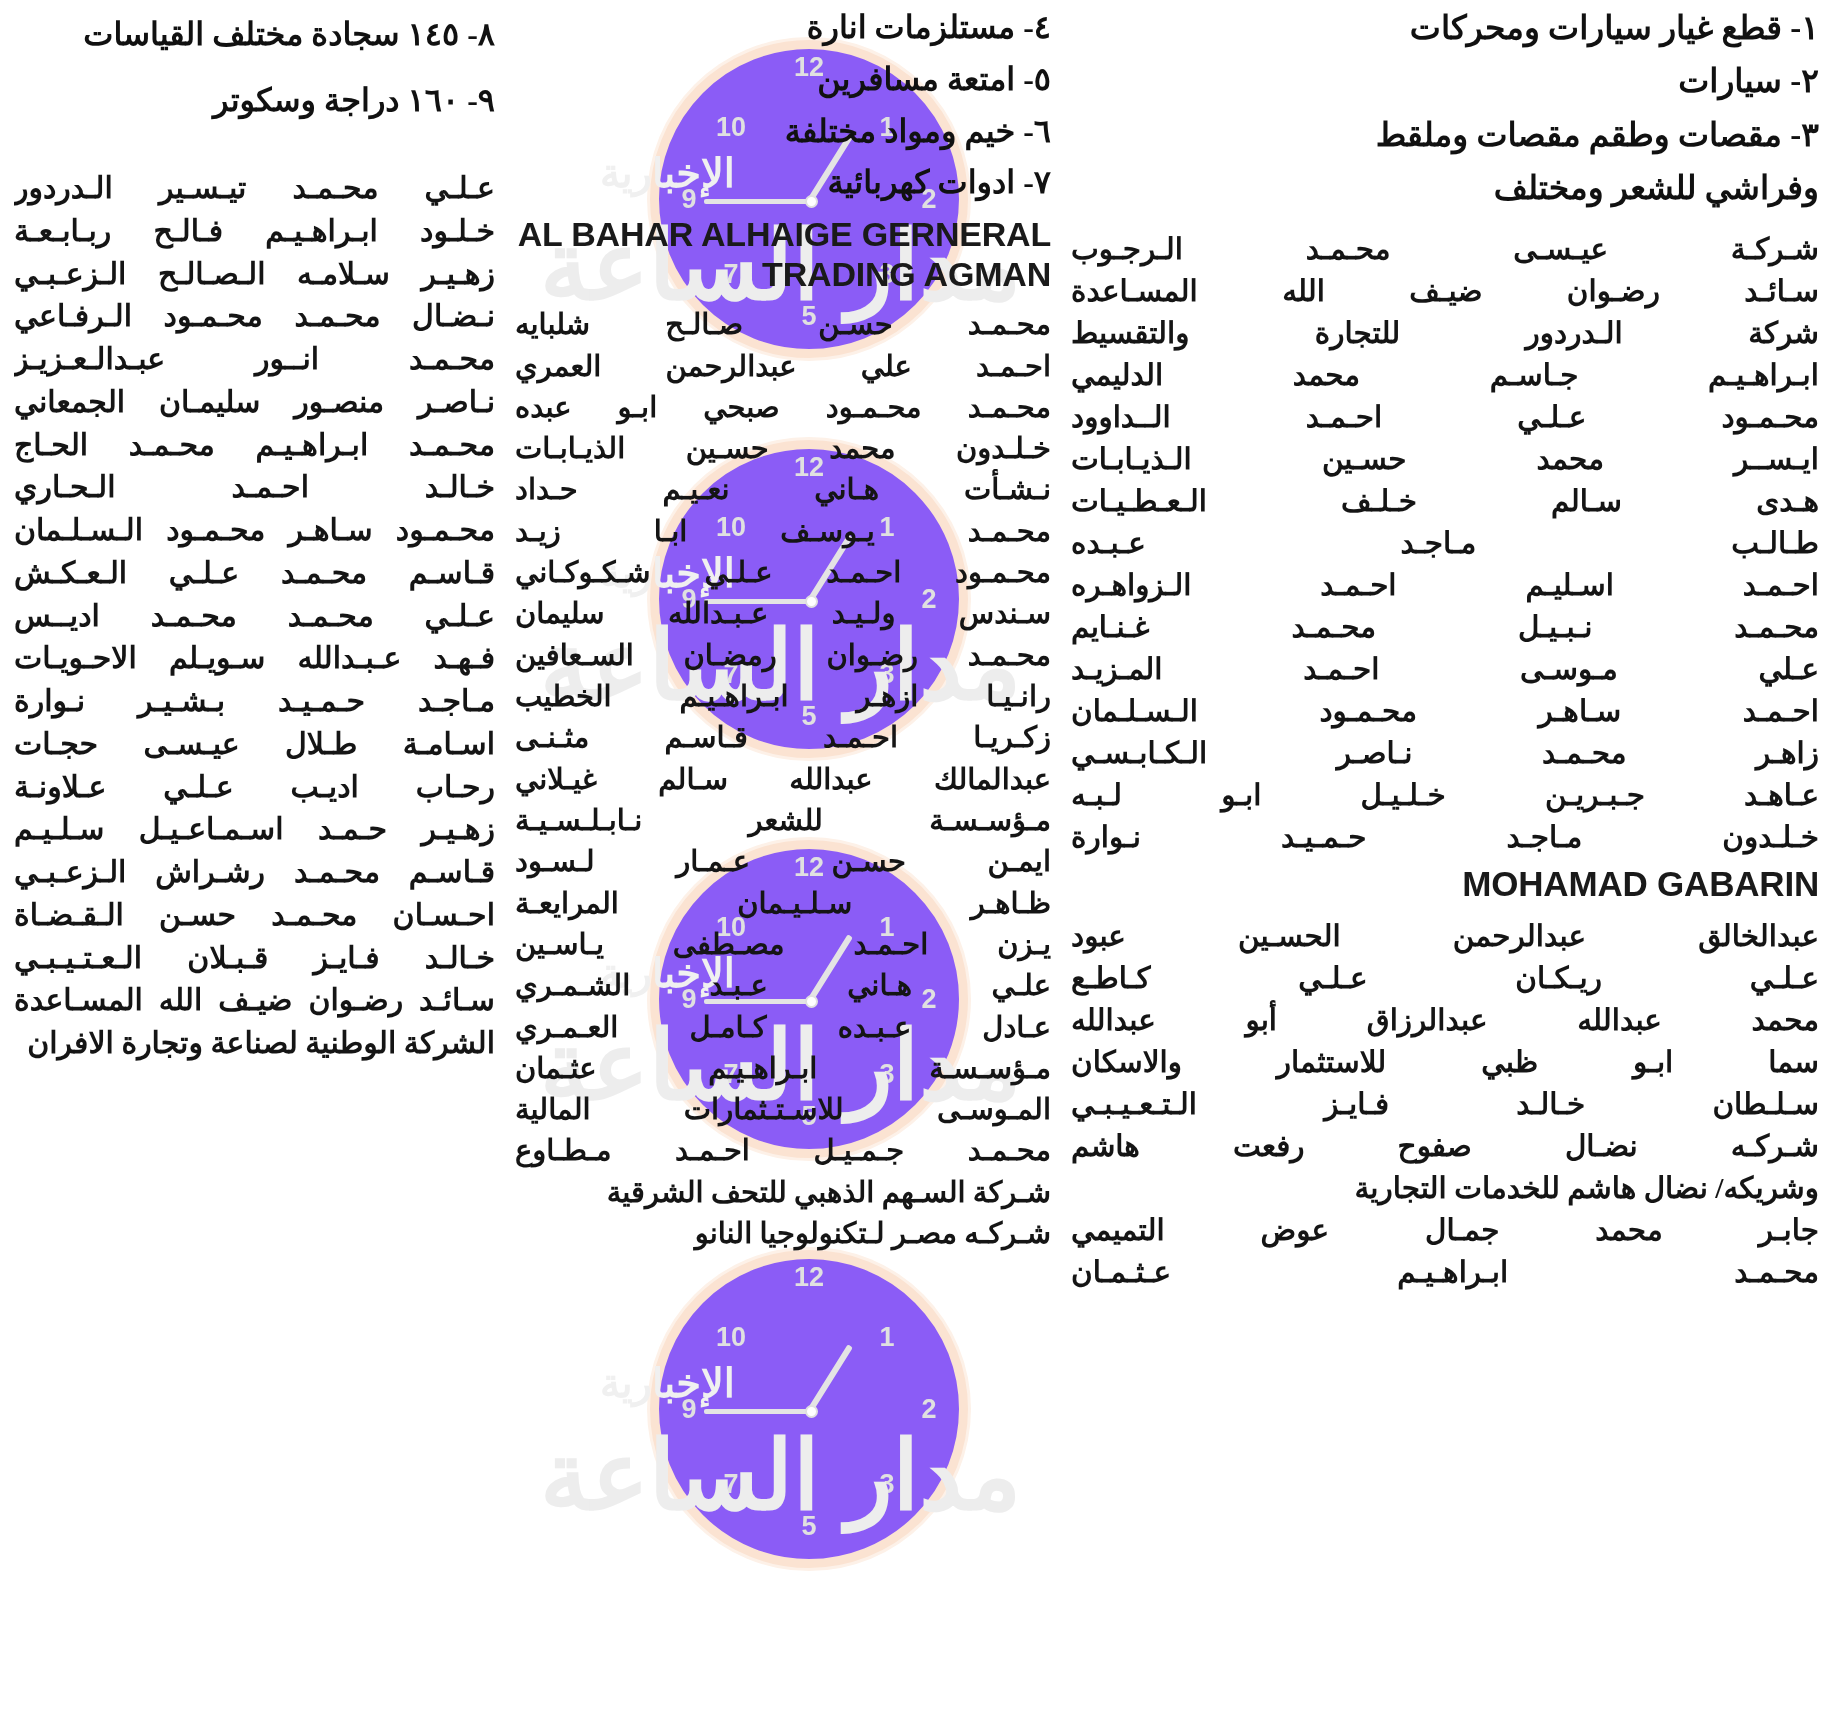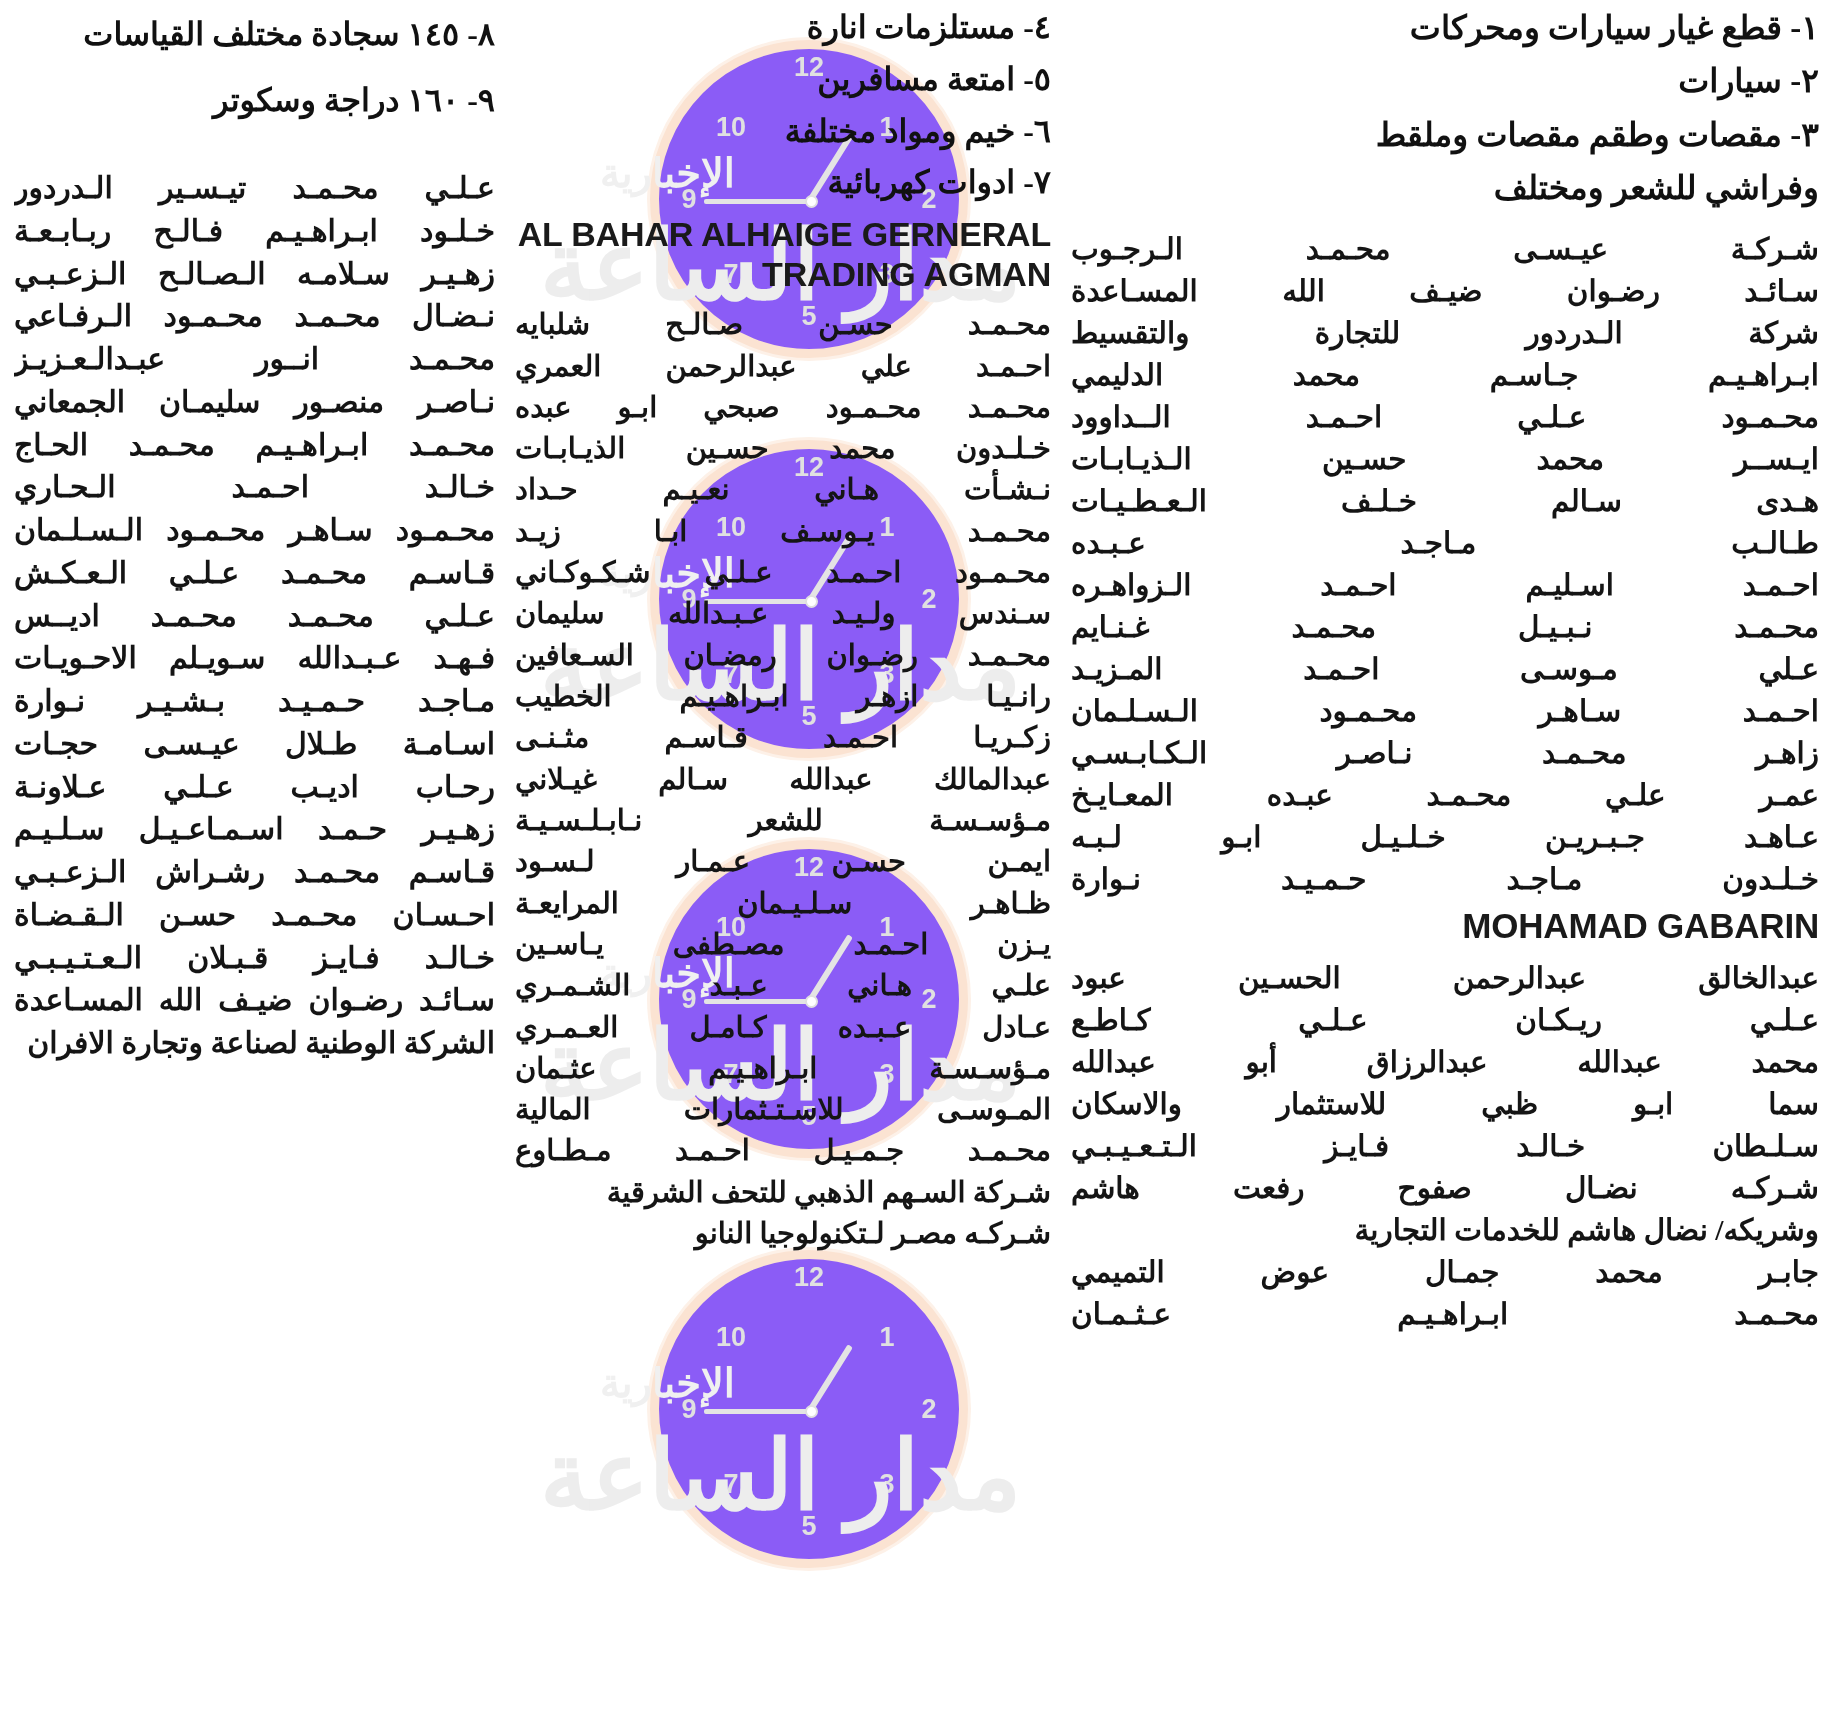--- a/index.html
+++ b/index.html
@@ -217,21 +217,20 @@
       <li class="name-row">ابـراهـيـم جـاسـم محمد الدليمي</li>
       <li class="name-row">محـمـود عـلـي احـمـد الــداوود</li>
       <li class="name-row">ايـســر محمد حسـين الـذيـابـات</li>
       <li class="name-row">هـدى سـالم خـلـف الـعـطـيـات</li>
       <li class="name-row">طـالـب مـاجـد عـبـده</li>
       <li class="name-row">احـمـد اسـليـم احـمـد الـزواهـره</li>
       <li class="name-row">محـمـد نـبـيـل محـمـد غـنـايم</li>
       <li class="name-row">عـلي مـوسـى احـمـد المـزيـد</li>
       <li class="name-row">احـمـد سـاهـر محـمـود الـسـلـمان</li>
       <li class="name-row">زاهـر محـمـد نـاصـر الـكـابـسـي</li>
-      <li class="name-row">عمـر علـي محـمـد عبـده المعـايـخ</li>
       <li class="name-row">عـاهـد جـبـريـن خـلـيـل ابـو لـبـه</li>
       <li class="name-row">خـلـدون مـاجـد حـمـيـد نـوارة</li>
     </ul>
     <div class="latin-head">MOHAMAD GABARIN</div>
     <ul class="names">
       <li class="name-row">عبدالخالق عبدالرحمن الحسـين عبود</li>
       <li class="name-row">عـلـي ريـكـان عـلـي كـاطـع</li>
       <li class="name-row">محمد عبدالله عبدالرزاق أبو عبدالله</li>
       <li class="name-row">سما ابـو ظبي للاستثمار والاسكان</li>
       <li class="name-row">سـلـطان خـالـد فـايـز الـتـعـيـبـي</li>

